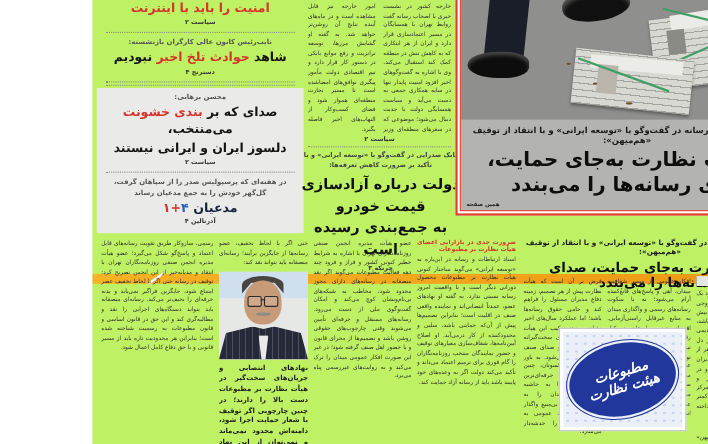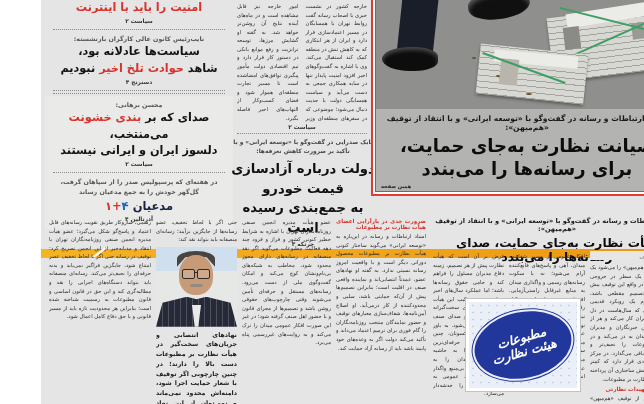--- a/index.html
+++ b/index.html
@@ -1,16 +1,16 @@
 <!DOCTYPE html>
 <html lang="fa" dir="rtl"><head>
 <meta charset="utf-8">
 <style>
   html,body{margin:0;padding:0;background:#fff;}
-  .page{position:relative;width:603px;height:404px;overflow:hidden;background:#e5e5e5;
+  .page{position:relative;width:560px;height:404px;overflow:hidden;background:#bef264;
         font-family:"DejaVu Sans",sans-serif;direction:rtl;}
   .abs{position:absolute;}
 
   
   .teasers{left:8px;top:-2px;width:180px;}
   .tblock{text-align:center;padding:2px 0 3px;}
   .tkicker{font-size:6.3px;color:#555;font-weight:700;line-height:1.6;}
   .thl{font-size:11.3px;font-weight:700;color:#141414;line-height:1.45;}
   .thl .red{color:#d6342c;}
   .tref{font-size:5.8px;font-weight:700;color:#333;margin-top:2px;}
@@ -111,21 +111,20 @@
 <div class="page">
 
   <div class="abs teasers">
     <div class="tblock">
       <div class="thl"><span class="red">امنیت را باید با اینترنت</span></div>
       <div class="tref">سیاست ۲</div>
     </div>
     <div class="dotsep"></div>
     <div class="tblock">
       <div class="tkicker">نایب‌رئیس کانون عالی کارگران بازنشسته:</div>
-      <div class="thl">سیاست‌ها عادلانه بود،</div>
       <div class="thl"><span>شاهد </span><span class="red">حوادث تلخ اخیر</span><span> نبودیم</span></div>
       <div class="tref">دسترنج ۴</div>
     </div>
     <div class="dotsep"></div>
     <div class="dotsep"></div>
     <div class="greypanel">
       <div class="tblock">
         <div class="tkicker">محسن برهانی:</div>
         <div class="thl"><span>صدای که بر </span><span class="red">بندی خشونت</span><span> می‌منتخب،</span></div>
         <div class="thl">دلسوز ایران و ایرانی نیستند</div>

